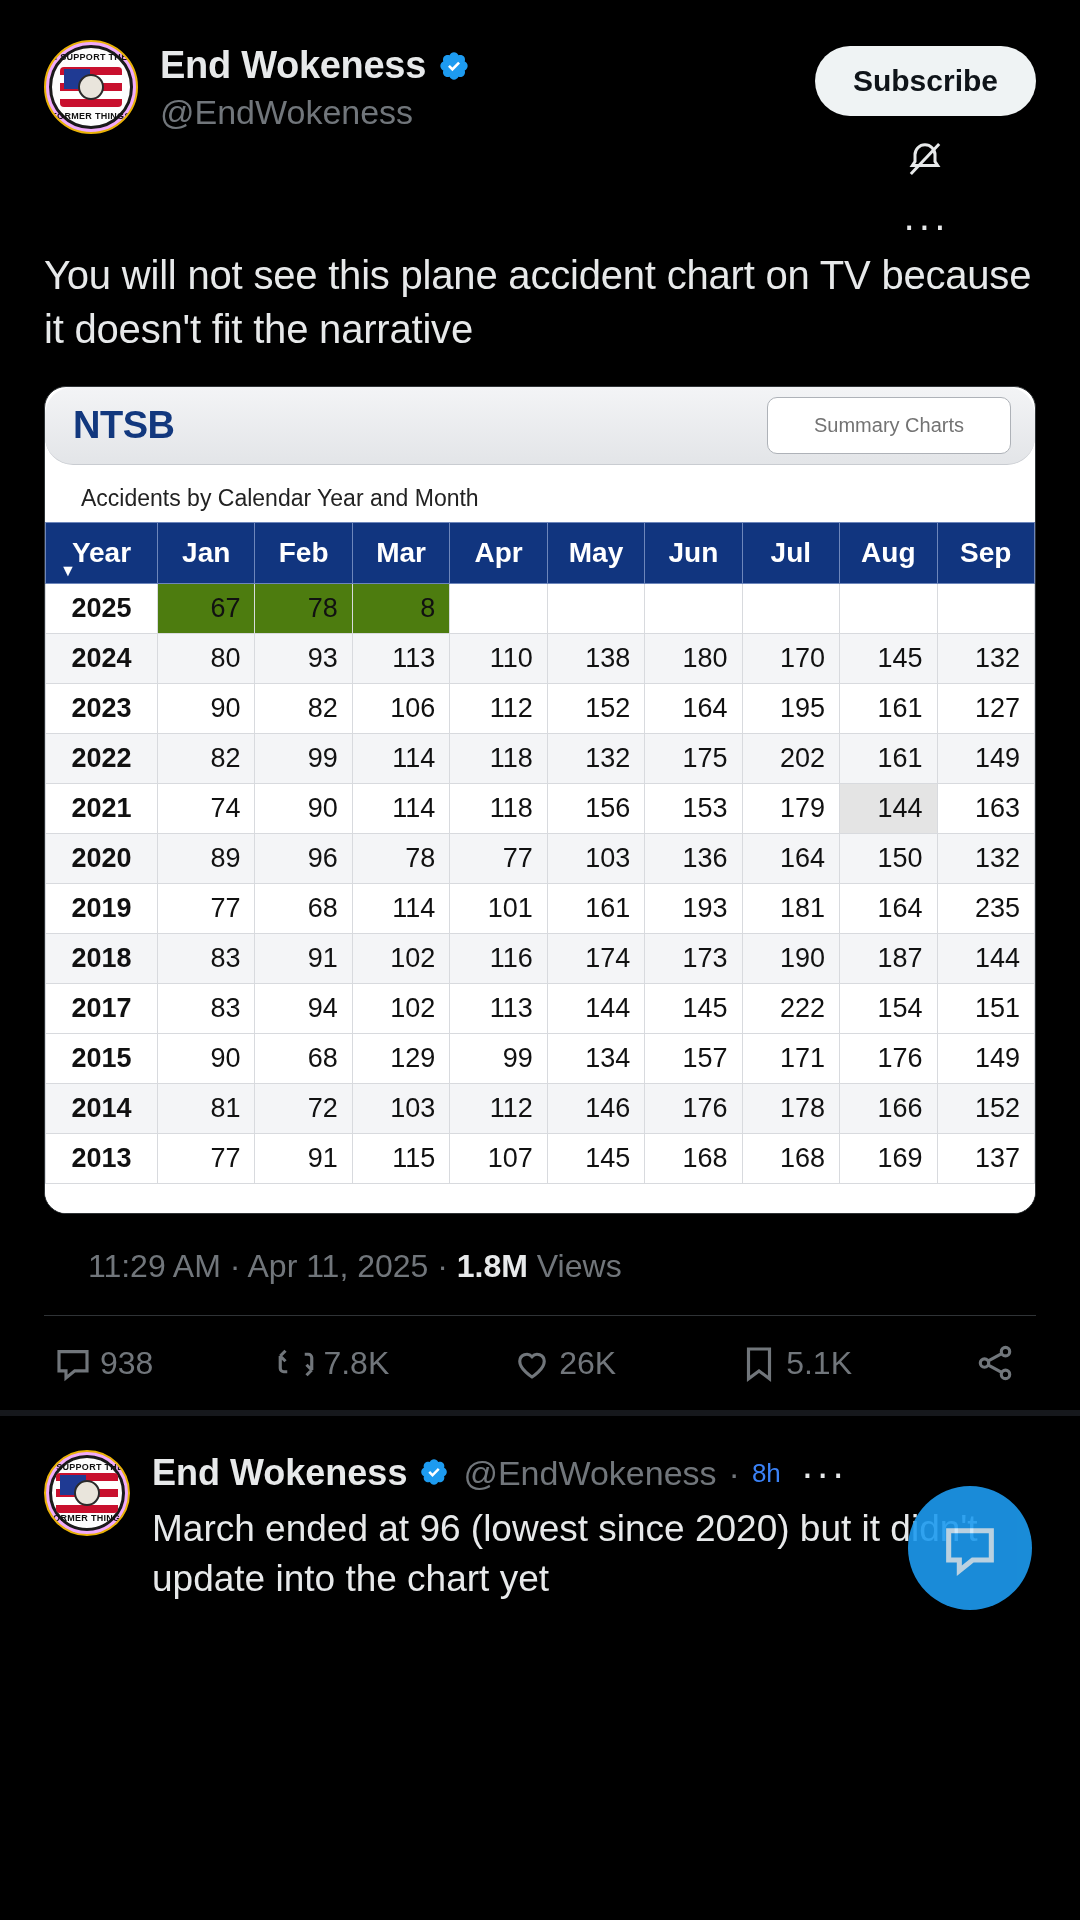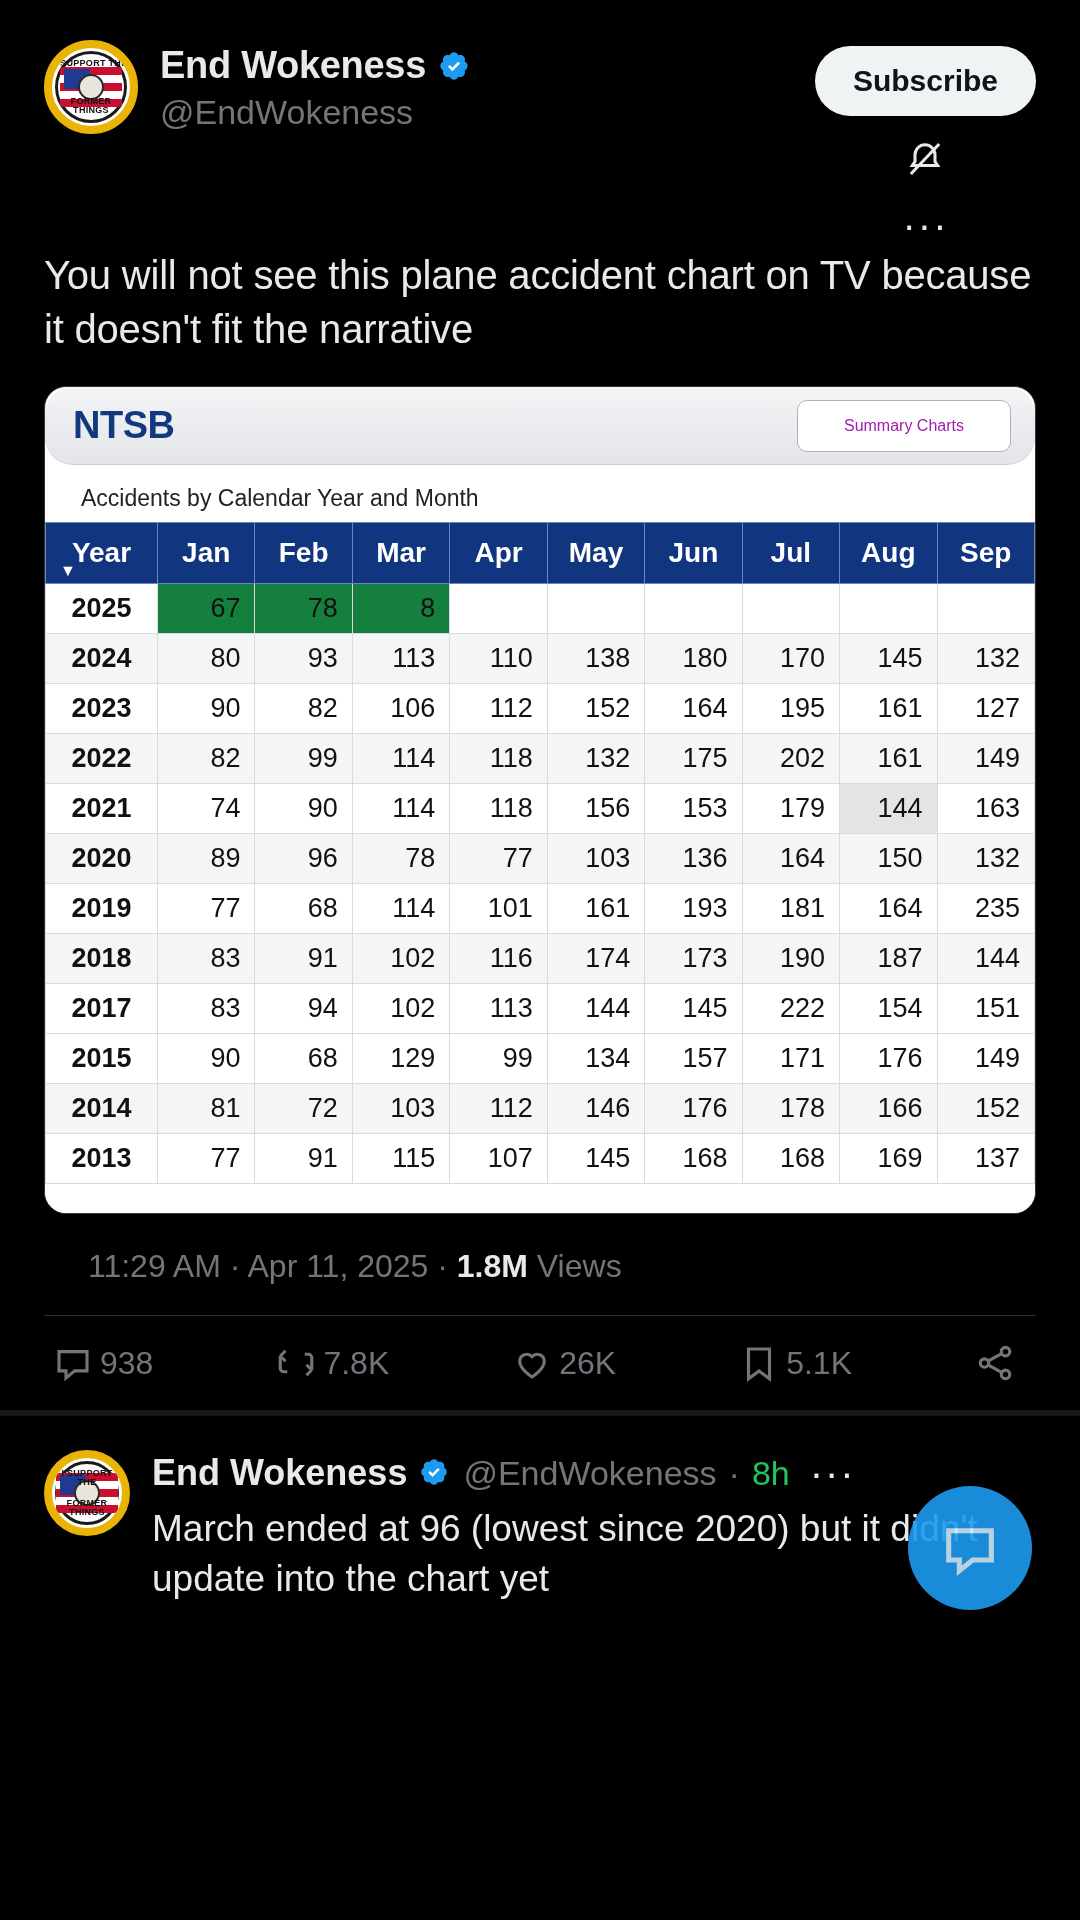--- a/index.html
+++ b/index.html
@@ -23,25 +23,25 @@
     padding: 40px 44px 0 44px;
   }
   .head-row {
     display: flex;
     align-items: flex-start;
     gap: 22px;
   }
   .avatar {
     width: 94px; height: 94px;
     border-radius: 50%;
-    background: #ffffff;
+    background: #f0abfc;
     flex: 0 0 94px;
     position: relative;
     overflow: hidden;
-    border: 8px solid #eab308;
+    border: 2px solid #eab308;
   }
   .avatar .ring {
     position: absolute; inset: 3px;
     border-radius: 50%;
     background: #fdfdfd;
     border: 3px solid #1a1a1a;
   }
   .avatar .toptext, .avatar .bottomtext {
     position: absolute;
     left: 0; right: 0;
@@ -159,22 +159,22 @@
   .ntsb-logo {
     font-size: 38px;
     font-weight: bold;
     color: #12387e;
     letter-spacing: -0.5px;
   }
   .summary-btn {
     background: #fff;
     border: 1px solid #aeb2b8;
     border-radius: 10px;
-    font-size: 16px;
-    color: #a21caf;
+    font-size: 20px;
+    color: #737373;
     padding: 16px 46px;
     cursor: pointer;
   }
   .ntsb-body {
     background: #fff;
     padding: 16px 0 0 0;
     height: 748px;
   }
   .table-caption {
     font-size: 23px;
@@ -210,21 +210,21 @@
     padding: 9px 14px;
     text-align: right;
     color: #111;
     font-size: 27px;
   }
   table.ntsb td.yr {
     text-align: center;
     font-weight: bold;
   }
   table.ntsb tr.alt td { background: #f4f5f7; }
-  table.ntsb td.hl { background: #15803d; }
+  table.ntsb td.hl { background: #4d7c0f; }
   table.ntsb td.gray { background: #e4e4e4; }
   table.ntsb tr.row-2025 td.yr { background: #fff; }
 
   
   .meta {
     padding: 34px 44px 0 44px;
     font-size: 32px;
     color: #71767b;
   }
   .meta b { color: #e7e9ea; }
@@ -263,21 +263,21 @@
   .reply .namecol { padding-top: 2px; }
   .reply-nameline {
     display: flex; align-items: center; gap: 12px;
     flex-wrap: nowrap;
   }
   .reply-name {
     font-size: 36px; font-weight: bold; color: #e7e9ea;
   }
   .reply-handle { font-size: 34px; color: #71767b; }
   .reply-sep { font-size: 34px; color: #71767b; }
-  .reply-time { font-size: 34px; color: #22c55e; }
+  .reply-time { font-size: 26px; color: #3b82f6; }
   .reply-dots { margin-left: 8px; }
   .reply-text {
     margin-top: 10px;
     font-size: 37px;
     line-height: 1.35;
     color: #e7e9ea;
   }
 
   
   .fab {

